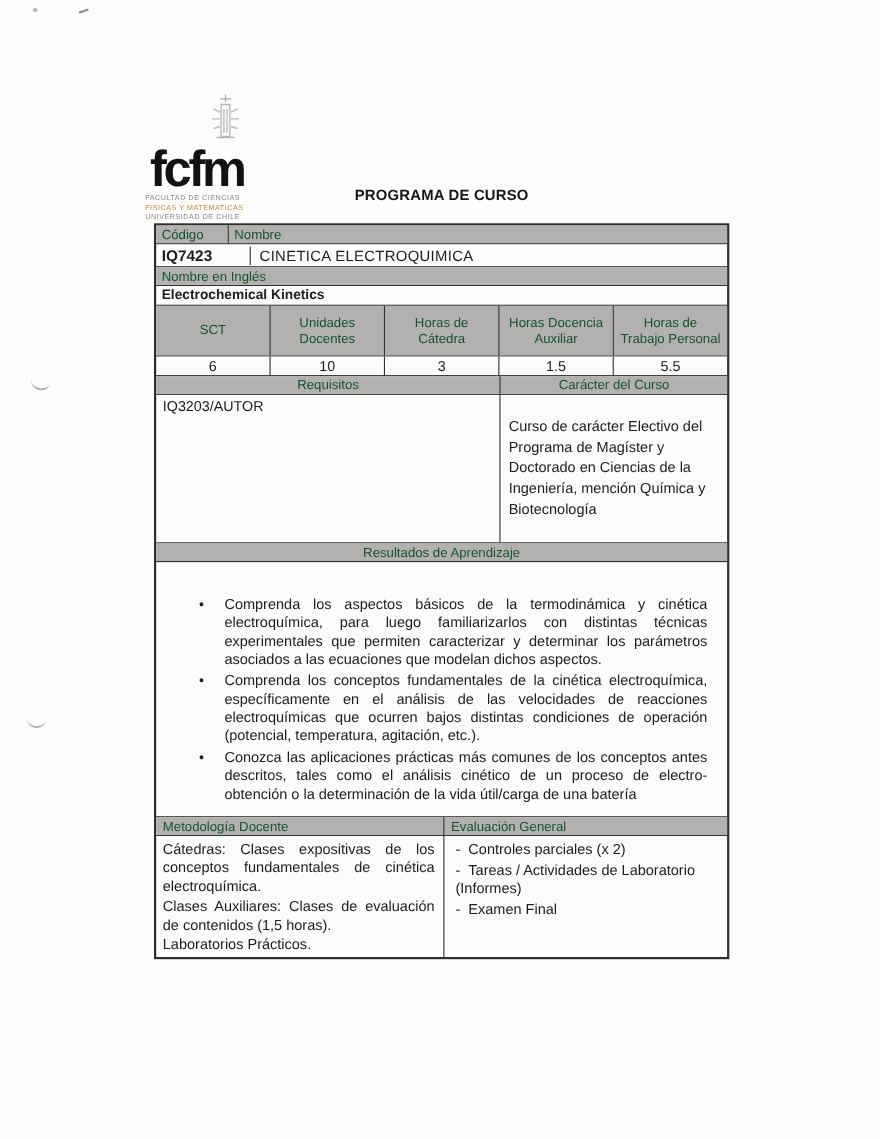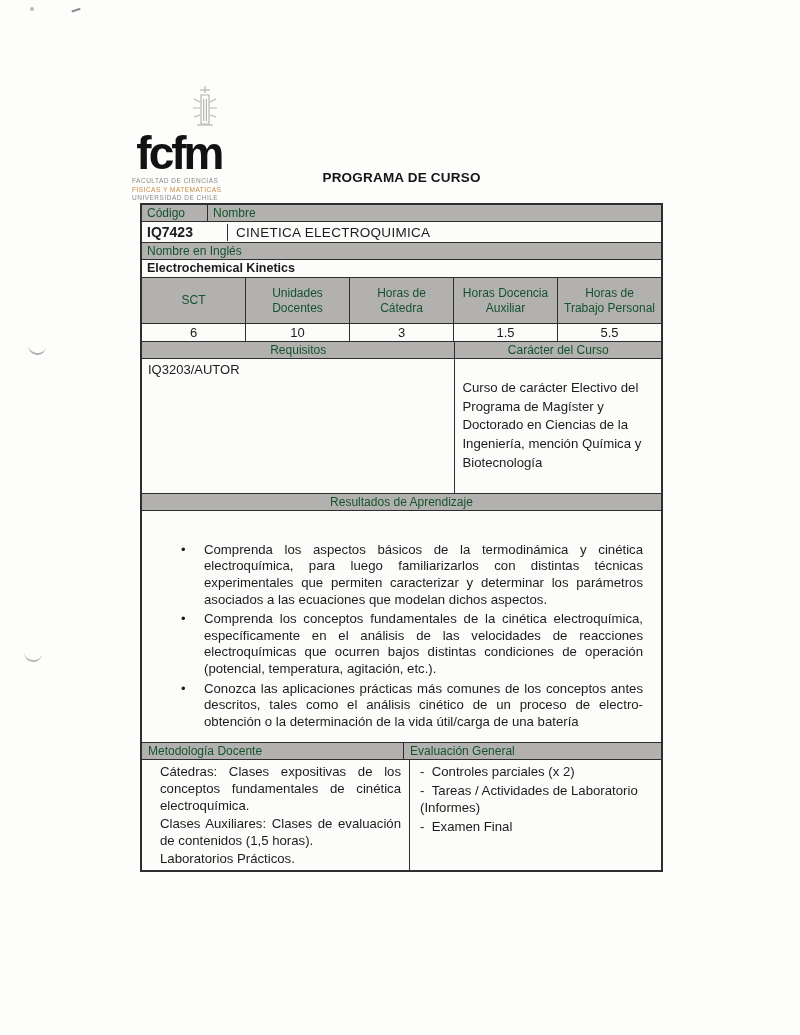--- a/index.html
+++ b/index.html
@@ -21,21 +21,21 @@
   .logo-text { font-size:46px; font-weight:800; letter-spacing:-3px; line-height:0.92; color:#121212; }
   .logo-sub { margin-top:3px; margin-left:4px; font-size:6.5px; letter-spacing:0.5px; line-height:1.3; text-transform:uppercase; color:#8a8a8a; }
   .logo-sub .l2 { color:var(--accent-orange,#c98a42); }
 
   
   .doc-title { position:absolute; top:170px; left:140px; width:523px; text-align:center; font-size:13.5px; font-weight:700; letter-spacing:0.2px; color:#151515; }
 
   
   .tbl { position:absolute; left:140px; top:203px; width:523px; border:2px solid var(--border,#2e2e2e); background:#fcfcfb; }
   .row { display:flex; border-bottom:1.5px solid var(--border,#2e2e2e); }
-  .row:last-child { border-bottom:none;margin-left:12px; }
+  .row:last-child { border-bottom:none; }
   .c { padding:1px 5px; font-size:13px; }
   .c + .c { border-left:1.5px solid var(--border,#2e2e2e); }
   .gray { background:var(--header-gray,#b2b1af); font-size:12px; color:#14532d; }
   .grow { flex:1; min-width:0; }
   .center { text-align:center; }
   .bold { font-weight:700; }
 
   .r-codigo-h { min-height:16px; }
   .w-codigo { width:65px; }
   .r-codigo-v { min-height:21px; align-items:center; }

